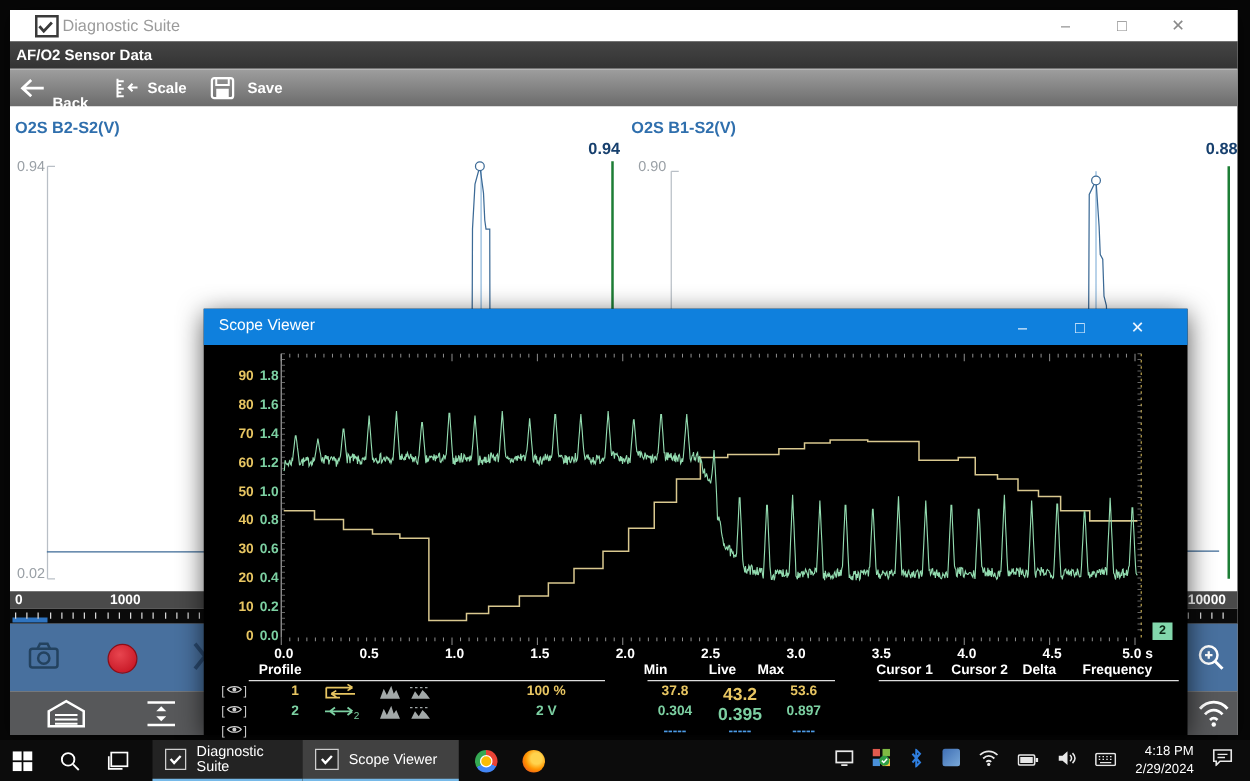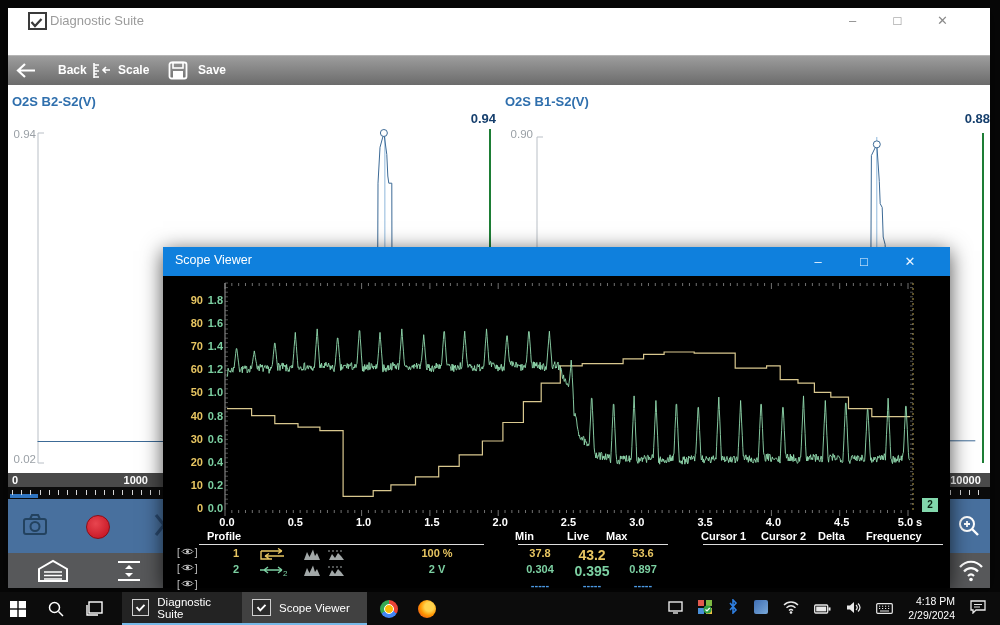--- a/index.html
+++ b/index.html
@@ -72,28 +72,31 @@
       <svg width="13" height="10" viewBox="0 0 13 10">
           <path d="M1.5 4 L5 8 L11.5 1" stroke="#3a3a3a" stroke-width="2.2" fill="none"></path>
         </svg>
     </span>
     <span id="main-title" class="abs">Diagnostic Suite</span>
     <div id="main-min" class="abs winbtn">–</div>
     <div id="main-max" class="abs winbtn">□</div>
     <div id="main-close" class="abs winbtn">✕</div>
   </div>
 
+  <div id="main-header" class="abs">
+    <span>AF/O2 Sensor Data</span>
+  </div>
 
   <div id="main-toolbar" class="abs">
     <span class="abs tbicon" style="left:8px;top:7px;">
       <svg width="20" height="15" viewBox="0 0 20 15">
           <path d="M9 1 L2 7.5 L9 14 M2 7.5 H19" stroke="#fff" stroke-width="2.2" fill="none"></path>
         </svg>
     </span>
-    <span class="abs tbitem" style="left:34px;top:0;margin-left:16px;">Back</span>
+    <span class="abs tbitem" style="left:34px;top:12px;">Back</span>
     <span class="abs tbicon" style="left:82px;top:6px;">
       <svg width="22" height="17" viewBox="0 0 22 17">
           <path d="M4 1 V16 M4 3 H9 M4 6 H7 M4 9 H9 M4 12 H7 M4 15 H9" stroke="#fff" stroke-width="1.6" fill="none"></path>
           <path d="M13 8 H20 M16 5 L13 8 L16 11" stroke="#fff" stroke-width="1.6" fill="none"></path>
         </svg>
     </span>
     <span class="abs tbitem" style="left:110px;top:0;">Scale</span>
     <span class="abs tbicon" style="left:160px;top:5px;">
       <svg width="20" height="19" viewBox="0 0 20 19">
           <rect x="1.5" y="1.5" width="17" height="16" rx="2" stroke="#fff" stroke-width="1.8" fill="none"></rect>
@@ -125,21 +128,21 @@
       <line x1="529" y1="53" x2="535" y2="53" stroke="#b9bfc6" stroke-width="1"></line>
       <line x1="529" y1="379" x2="535" y2="379" stroke="#b9bfc6" stroke-width="1"></line>
       <line x1="868.81" y1="53" x2="868.81" y2="379" stroke="#8fb8dc" stroke-width="1"></line>
       <path d="M521.4 356.8 L862.0 356.8 L863.4 71.5 L868.8 60.4 L871.3 97.4 L872.2 119.7 L874.2 123.4 L875.2 153.0 L877.1 160.4 L878.6 193.8 L880.6 201.2 L882.5 238.2 L884.5 249.3 L886.5 290.1 L888.9 341.9 L891.3 356.8 L967.3 356.8" stroke="#3c6a96" stroke-width="1" fill="none"></path>
       <circle cx="868.81" cy="60.370000000000005" r="3.5" fill="#fff" stroke="#3c6a96" stroke-width="1"></circle>
       <line x1="975" y1="49" x2="975" y2="379" stroke="#1d7d35" stroke-width="2"></line>
     </svg>
 
   <div id="bottom-axis" class="abs">
     <div class="abs" style="left:4px;">0</div>
-    <div class="abs" style="left:80px;width:60px;text-align:right;">1000</div>
+    <div class="abs" style="left:80px;width:60px;text-align:left;">1000</div>
     <div class="abs" style="left:935px;width:45px;text-align:center;">10000</div>
   </div>
   <div id="tick-band" class="abs">
     <div id="scrub" class="abs"></div>
   <div style="position: absolute; left: 4px; top: 3px; width: 1px; height: 5px; background: rgb(216, 216, 216);"></div>
       <div style="position: absolute; left: 13.2px; top: 3px; width: 1px; height: 5px; background: rgb(216, 216, 216);"></div>
       <div style="position: absolute; left: 22.4px; top: 3px; width: 1px; height: 5px; background: rgb(216, 216, 216);"></div>
       <div style="position: absolute; left: 31.6px; top: 3px; width: 1px; height: 5px; background: rgb(216, 216, 216);"></div>
       <div style="position: absolute; left: 40.8px; top: 3px; width: 1px; height: 5px; background: rgb(216, 216, 216);"></div>
       <div style="position: absolute; left: 50px; top: 3px; width: 1px; height: 5px; background: rgb(216, 216, 216);"></div>

